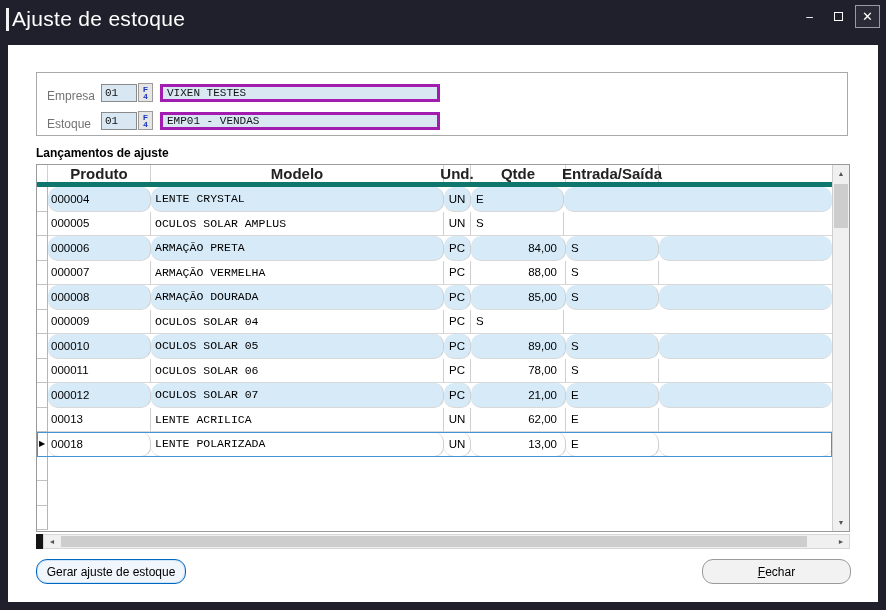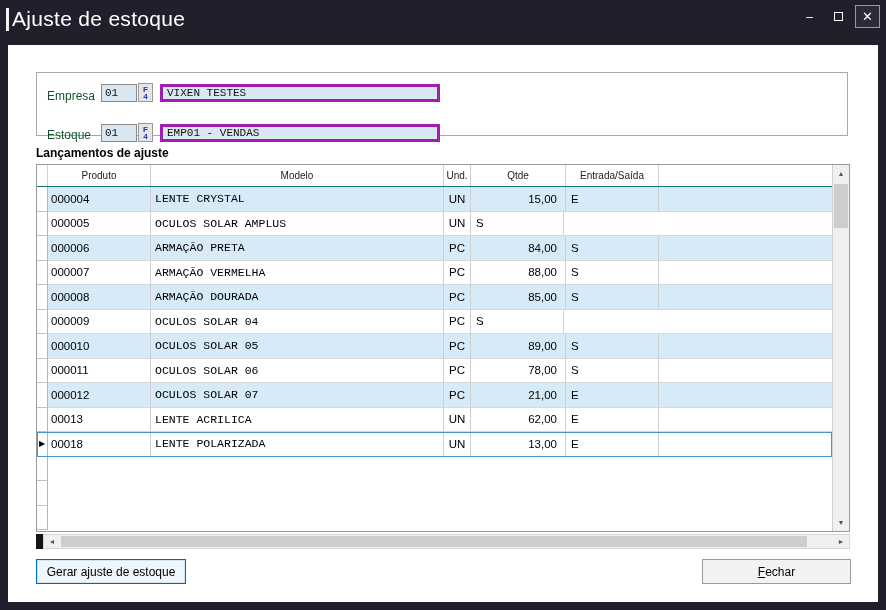--- a/index.html
+++ b/index.html
@@ -17,33 +17,33 @@
   .max-square { width:9px; height:9px; border:1px solid #ffffff; }
   .win-btn.close { border:1px solid #9a9aa5; background:#2b2b38; font-size:13px; }
 
   
   .content { position:absolute; left:8px; top:45px; width:870px; height:557px; background:#ffffff; }
 
   
   .form-box { position:absolute; left:28px; top:27px; width:812px; height:64px; border:1px solid #a9a9a9; background:#fff; }
   .form-row { position:absolute; left:0; height:19px; display:flex; align-items:center; }
   .form-row.r1 { top:10px; }
-  .form-row.r2 { top:50px;align-items:flex-end; }
-  .form-label { width:54px; margin-left:10px; font-size:12px; color:#14532d;margin-top:6px; }
+  .form-row.r2 { top:38px; }
+  .form-label { width:54px; margin-left:10px; font-size:12px; color:#737373;margin-top:6px; }
   .code-input { width:36px; height:18px; background:#d9e7f3; border:1px solid #8a8a8a; font-family:"Liberation Mono",monospace; font-size:11px; padding:0 3px; color:#111; }
   .f4-btn { width:15px; height:19px; margin-left:1px; background:#e6e6e6; border:1px solid #9a9a9a; display:flex; flex-direction:column; align-items:center; justify-content:center; line-height:7px; font-size:8px; font-weight:bold; color:#1531c0; cursor:default; }
   .f4-btn span { display:block; height:7px; }
   .name-input { width:280px; height:18px; margin-left:7px; background:#d9e7f3; border:3px solid #a21caf; font-family:"Liberation Mono",monospace; font-size:11px; padding:0 4px; color:#111; }
 
   .section-label { position:absolute; left:28px; top:101px; font-size:12px; font-weight:bold; color:#000; }
 
   
   .grid { position:absolute; left:28px; top:119px; width:814px; height:368px; border:1px solid #9a9a9a; background:#fff; }
   .grid-inner { position:absolute; left:0; top:0; right:17px; bottom:0; overflow:hidden; }
-  .grid-header { display:flex; height:22px; border-bottom:1px solid #0f766e; background:#ffffff; font-size:10px; color:#222; }
+  .grid-header { display:flex; height:22px; border-bottom:5px solid #0f766e; background:#ffffff; font-size:15px; color:#222;font-weight:bold; }
   .h-cell { height:100%; display:flex; align-items:center; justify-content:center; border-right:1px solid #d0d0d0; }
   .grid-header .c-es { justify-content:center; padding-left:0; }
   .grid-header .c-filler { border-right:none; }
 
   .c-ind { width:11px; flex:none; }
   .c-produto { width:103px; flex:none; }
   .c-modelo { width:293px; flex:none; }
   .c-und { width:27px; flex:none; }
   .c-qtde { width:95px; flex:none; }
   .c-es { width:93px; flex:none; }
@@ -51,42 +51,42 @@
 
   .g-row { display:flex; height:24.5px; font-size:11.5px; color:#000; position:relative; }
   .ind-cell { width:11px; flex:none; background:#fff; border-right:1px solid #b5b5b5; border-bottom:1px solid #c2c2c2; display:flex; align-items:center; justify-content:center; font-size:8px; color:#000; }
   .d-cell { display:flex; align-items:center; border-right:1px solid #cfcfcf; border-bottom:1px solid #d8d8d8; overflow:hidden; white-space:nowrap; background:#fff; }
   .d-cell.c-produto { padding-left:3px; }
   .d-cell.c-modelo { padding-left:4px;font-family:Liberation Mono, monospace; }
   .d-cell.c-und { justify-content:center; }
   .d-cell.c-qtde { justify-content:flex-end; padding-right:8px; }
   .d-cell.c-es { padding-left:5px; }
   .d-cell.c-filler { border-right:none; }
-  .g-row.stripe .d-cell { background:#d6eaf8; }
+  .g-row.stripe .d-cell { background:#d6eaf8;border-radius:10px; }
   .g-row.selected .d-cell { background:#ffffff; }
   .g-row.selected::after { content:""; position:absolute; inset:0; border:1px solid #4494d4; pointer-events:none; }
   .empty-ind-row { display:flex; height:24.5px; }
 
   
   .vscroll { position:absolute; top:0; right:0; width:17px; height:100%; background:#f0f0f0; border-left:1px solid #cfcfcf; }
   .vs-arrow { height:17px; display:flex; align-items:center; justify-content:center; font-size:7px; color:#555; }
   .vs-arrow.down { position:absolute; bottom:0; left:0; right:0; }
   .vs-thumb { position:absolute; top:19px; left:1px; right:1px; height:44px; background:#cdcdcd; }
 
   
   .hscroll-wrap { position:absolute; left:28px; top:489px; width:814px; height:15px; display:flex; }
   .hs-black { width:7px; height:100%; background:#141414; flex:none; }
   .hscroll { flex:1; position:relative; background:#f0f0f0; border:1px solid #d6d6d6; }
   .hs-arrow { position:absolute; top:0; width:16px; height:100%; display:flex; align-items:center; justify-content:center; font-size:7px; color:#555; }
   .hs-arrow.left { left:0; }
   .hs-arrow.right { right:0; }
   .hs-thumb { position:absolute; top:1px; bottom:1px; left:17px; right:42px; background:#cdcdcd; }
 
   
-  .btn { position:absolute; top:514px; height:25px; font-size:12px; color:#000; display:flex; align-items:center; justify-content:center; cursor:default; font-family:"Liberation Sans",sans-serif; }
+  .btn { position:absolute; top:514px; height:25px; font-size:12px; color:#000; display:flex; align-items:center; justify-content:center; cursor:default; font-family:"Liberation Sans",sans-serif;border-radius:11px; }
   .gerar-btn { left:28px; width:150px; background:#f0f6fc; border:1px solid #0067c0; box-shadow:0 0 0 1px #cfe4f5 inset; }
   .fechar-btn { left:694px; width:149px; background:#f2f2f2; border:1px solid #9a9a9a; }
   .accel { text-decoration:underline; }
 </style>
 </head>
 <body>
 
 <div class="window">
 
   <div class="titlebar">
@@ -140,21 +140,20 @@
           <div class="h-cell c-qtde">Qtde</div>
           <div class="h-cell c-es">Entrada/Saída</div>
           <div class="h-cell c-filler"></div>
         </div>
         <div id="grid-rows">
             <div class="g-row stripe">
               <div class="ind-cell"></div>
               <div class="d-cell c-produto">000004</div>
               <div class="d-cell c-modelo">LENTE CRYSTAL</div>
               <div class="d-cell c-und">UN</div>
-              <div class="d-cell c-qtde">15,00</div>
               <div class="d-cell c-es">E</div>
               <div class="d-cell c-filler"></div>
             </div>
             <div class="g-row">
               <div class="ind-cell"></div>
               <div class="d-cell c-produto">000005</div>
               <div class="d-cell c-modelo">OCULOS SOLAR AMPLUS</div>
               <div class="d-cell c-und">UN</div>
               <div class="d-cell c-es">S</div>
               <div class="d-cell c-filler"></div>

